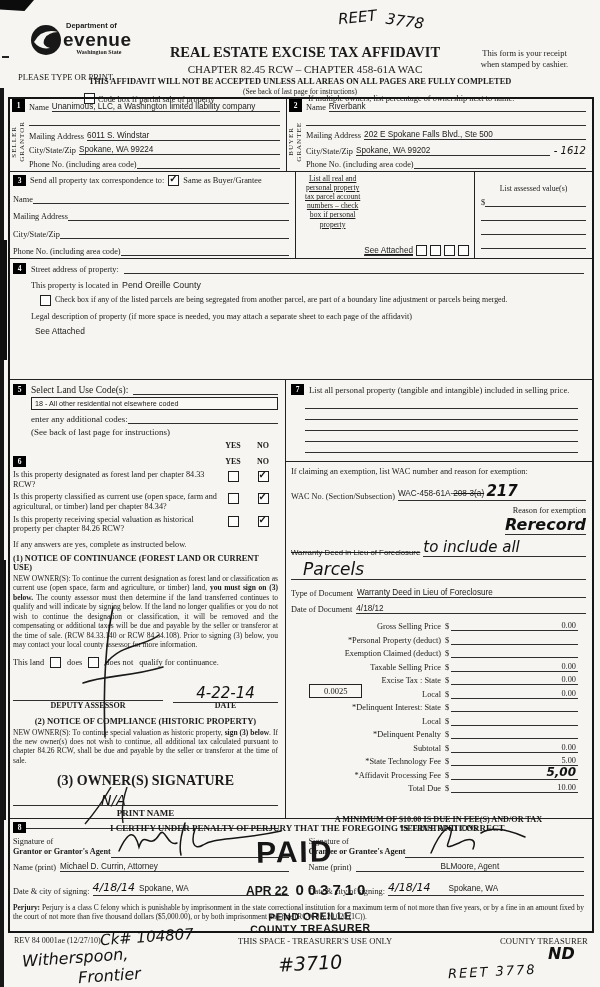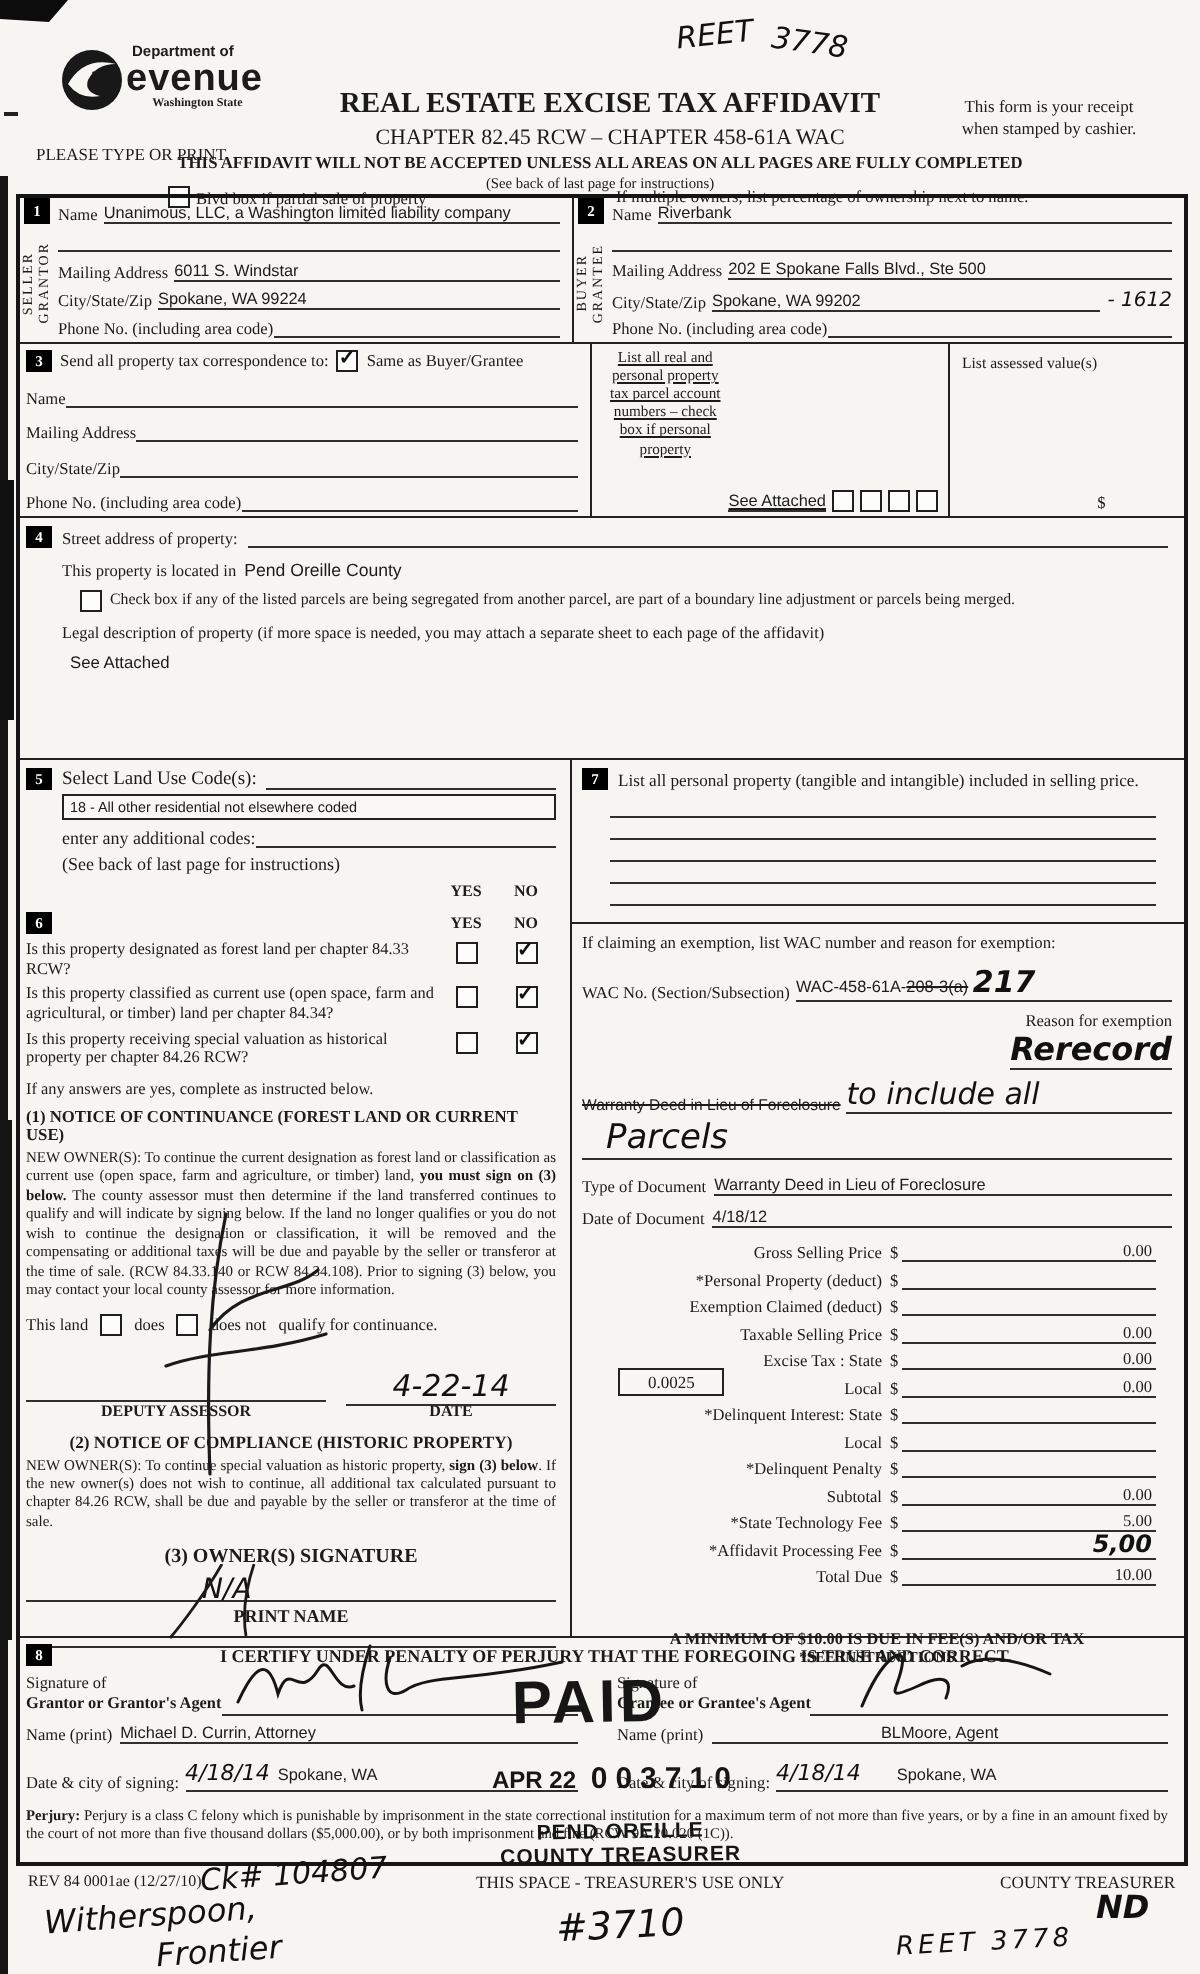--- a/index.html
+++ b/index.html
@@ -87,21 +87,21 @@
   <div class="abs" style="left:462px;top:48px;width:125px;text-align:center;font-size:8.5px;line-height:1.3;">
     <div>This form is your receipt</div>
     <div>when stamped by cashier.</div>
   </div>
 
   <div class="abs bold" style="left:0;top:77px;width:600px;text-align:center;font-size:8.4px;">THIS AFFIDAVIT WILL NOT BE ACCEPTED UNLESS ALL AREAS ON ALL PAGES ARE FULLY COMPLETED</div>
   <div class="abs" style="left:0;top:87px;width:600px;text-align:center;font-size:7.4px;">(See back of last page for instructions)</div>
 
   <div class="abs row" style="left:84px;top:93px;gap:3px;">
     <span class="cb"></span>
-    <span class="lbl">Blvd box if partial sale of property</span>
+    <span class="lbl">Code box if partial sale of property</span>
   </div>
   <div class="abs lbl" style="left:308px;top:94px;">If multiple owners, list percentage of ownership next to name.</div>
 
   <div class="formbox">
 
     <div class="col-split" style="height:72px;border-bottom:1.4px solid #222;">
 
       <div style="flex:0 0 276px;display:flex;border-right:1.4px solid #222;">
         <div style="flex:0 0 17px;display:flex;flex-direction:column;align-items:center;">
           <span class="badge">1</span>
@@ -199,21 +199,21 @@
           </div>
         <div class="row" style="margin-top:9px;gap:3px;">
             <span class="u fill"></span>
             <span class="cb"></span>
           </div>
         <div class="row" style="margin-top:9px;gap:3px;">
             <span class="u fill"></span>
             <span class="cb"></span>
           </div>
       </div>
-      <div style="flex:1;padding:2px 6px;display:flex;">
+      <div style="flex:1;padding:2px 6px;display:flex;flex-direction:column;justify-content:center;">
         <div style="font-size:7.8px;text-align:center;margin-top:3px;">List assessed value(s)</div>
         <div class="row" style="margin-top:5px;">
             <span class="lbl">$</span>
             <span class="u fill"></span>
           </div>
         <div class="u" style="margin-top:13px;"></div>
         <div class="u" style="margin-top:13px;"></div>
         <div class="u" style="margin-top:13px;"></div>
       </div>
     </div>
@@ -313,21 +313,21 @@
           <span class="bold fill" style="text-align:center;font-size:8px;">DATE</span>
         </div>
 
         <svg class="abs" style="left:65px;top:225px;" width="90" height="135" viewBox="0 0 90 135">
           <path d="M38 2 C30 40 28 80 30 132 M30 60 C45 38 70 42 84 30 M8 78 C30 70 55 72 88 62" fill="none" stroke="#1a1a1a" stroke-width="1.6" stroke-linecap="round"></path>
         </svg>
 
         <div style="margin-top:6px;text-align:center;font-size:8.6px;font-weight:bold;">(2) NOTICE OF COMPLIANCE (HISTORIC PROPERTY)</div>
         <div class="notice"><span>NEW OWNER(S): To continue special valuation as historic property, </span><span class="bold">sign (3) below</span><span>. If the new owner(s) does not wish to continue, all additional tax calculated pursuant to chapter 84.26 RCW, shall be due and payable by the seller or transferor at the time of sale.</span></div>
 
-        <div style="margin-top:8px;text-align:center;font-size:10px;font-weight:bold;">(3) OWNER(S) SIGNATURE</div>
+        <div style="margin-top:8px;text-align:center;font-size:14px;font-weight:bold;">(3) OWNER(S) SIGNATURE</div>
         <div class="u" style="margin-top:16px;position:relative;">
           <span class="hw" style="position:absolute;left:88px;top:-13px;font-size:14px;">N/A</span>
           <svg style="position:absolute;left:70px;top:-18px;" width="60" height="38" viewBox="0 0 60 38">
             <path d="M28 0 C20 14 8 30 2 37 M44 0 C40 12 38 24 40 36" fill="none" stroke="#1a1a1a" stroke-width="1.4"></path>
           </svg>
         </div>
         <div style="margin-top:2px;text-align:center;font-size:9px;font-weight:bold;">PRINT NAME</div>
         <div class="u" style="margin-top:10px;"></div>
       </div>
 

